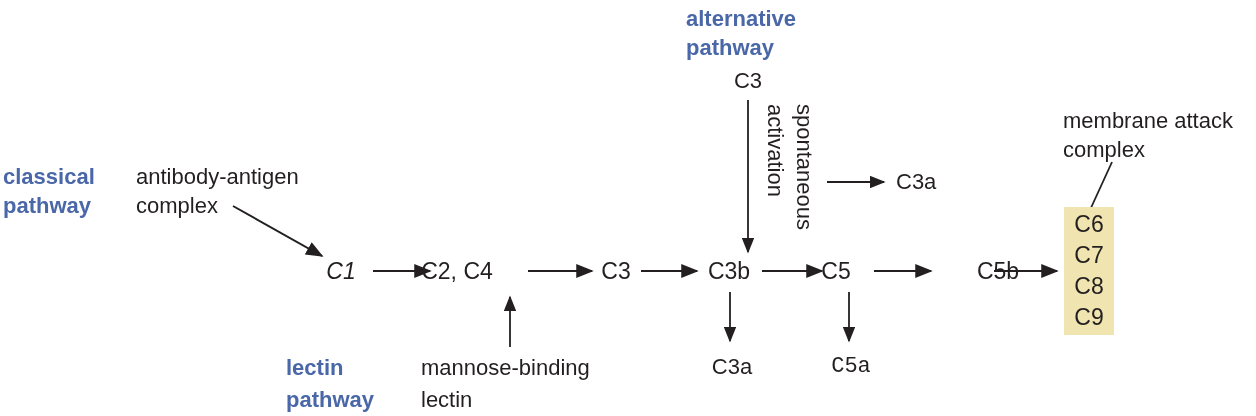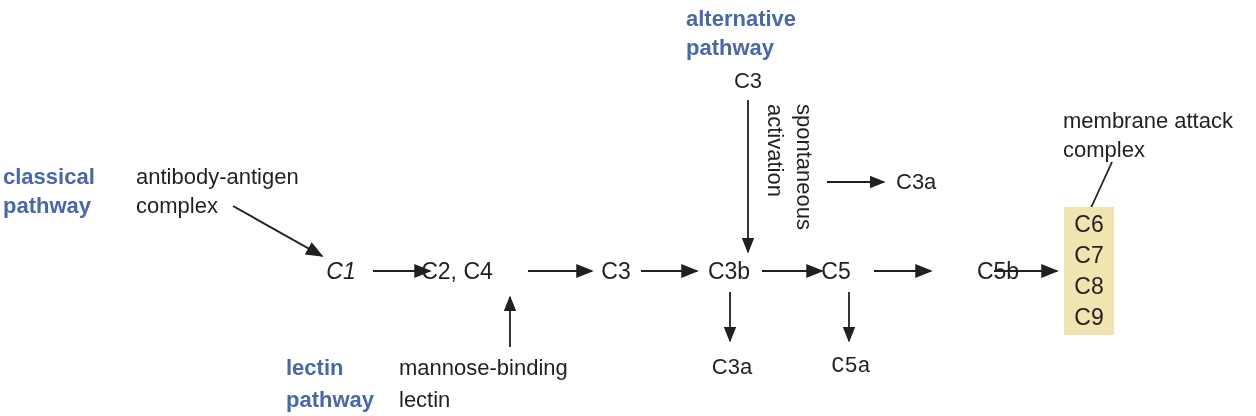--- a/index.html
+++ b/index.html
@@ -133,21 +133,21 @@
   <div class="node" style="left:836px;">C5</div>
   <div class="node" style="left:998px;">C5b</div>
 
   <div class="txt center-x" style="left:732px; top:352px;">C3a</div>
   <div class="txt center-x" style="left:851px; top:352px;font-family:Liberation Mono, monospace;">C5a</div>
 
   <div class="txt blue" style="left:286px; top:352px; line-height:32px;">
     <span>lectin</span>
     <span>pathway</span>
   </div>
-  <div class="txt" style="left:399px; top:352px; line-height:32px;">
+  <div class="txt" style="left:421px; top:352px; line-height:32px;">
     <span>mannose-binding</span>
     <span>lectin</span>
   </div>
 
   <div class="txt" style="left:1063px; top:106px;">
     <span>membrane attack</span>
     <span>complex</span>
   </div>
   <div class="mac-box">
     <span>C6</span>

